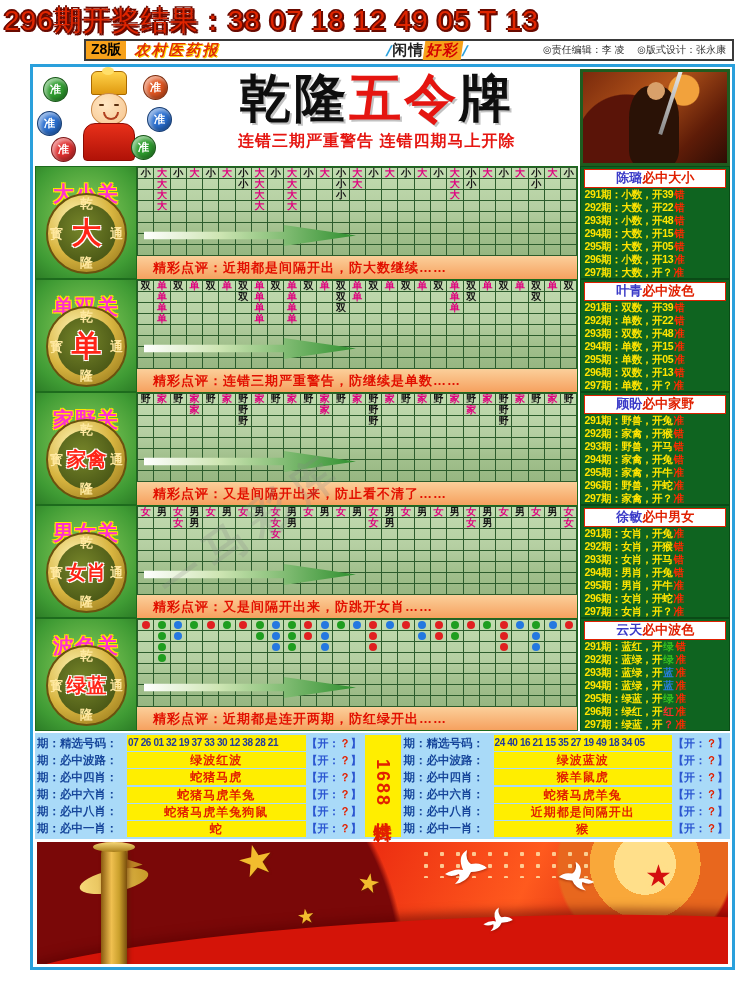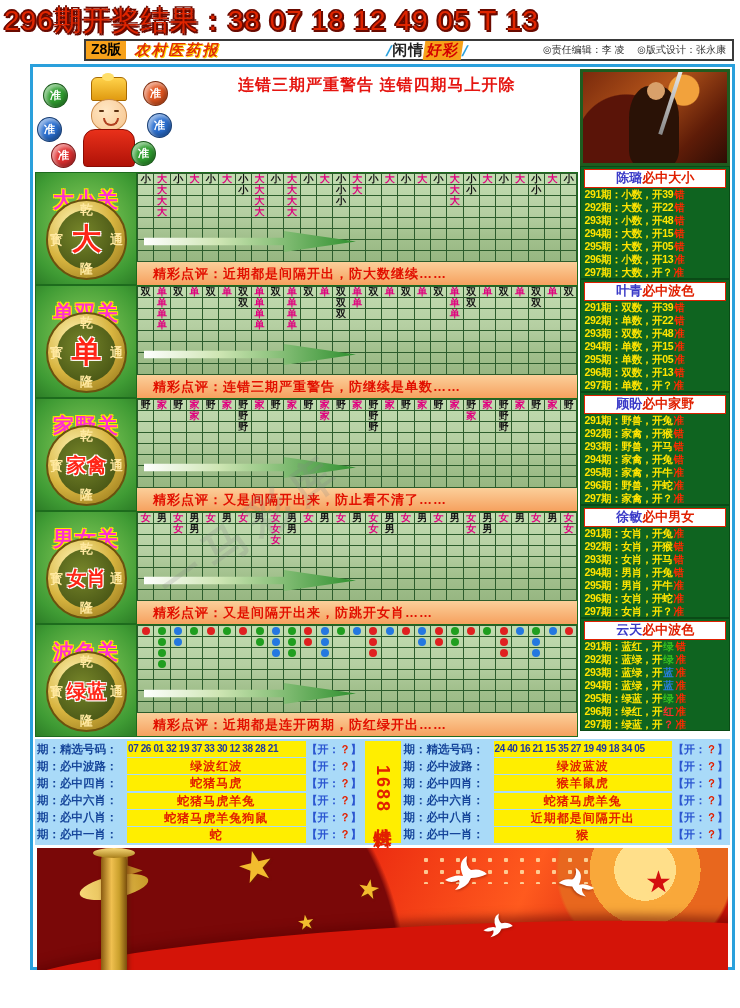--- a/index.html
+++ b/index.html
@@ -171,20 +171,25 @@
             <div class="god-body"></div>
             <div id="balls">
                 <span class="ball b0" style="background: rgb(47, 158, 47);">准</span>
                 <span class="ball b1" style="background: rgb(42, 111, 208);">准</span>
                 <span class="ball b2" style="background: rgb(224, 48, 48);">准</span>
                 <span class="ball b3" style="background: rgb(224, 85, 32);">准</span>
                 <span class="ball b4" style="background: rgb(42, 111, 208);">准</span>
                 <span class="ball b5" style="background: rgb(47, 158, 47);">准</span>
               </div>
           </div>
+          <div class="main-title">
+            <span class="title-text">
+              <span class="t-black">乾隆</span><span class="t-red">五令</span><span class="t-black">牌</span>
+            </span>
+          </div>
           <div class="warning">连错三期严重警告 连错四期马上开除</div>
         </div>
 
         <div id="sections">
             <div class="section">
               <div class="sec-label">
                 <div class="sec-title">大小关</div>
                 <div class="coin">
                   <div class="coin-inner"></div>
                   <span class="ring r0">乾</span>

